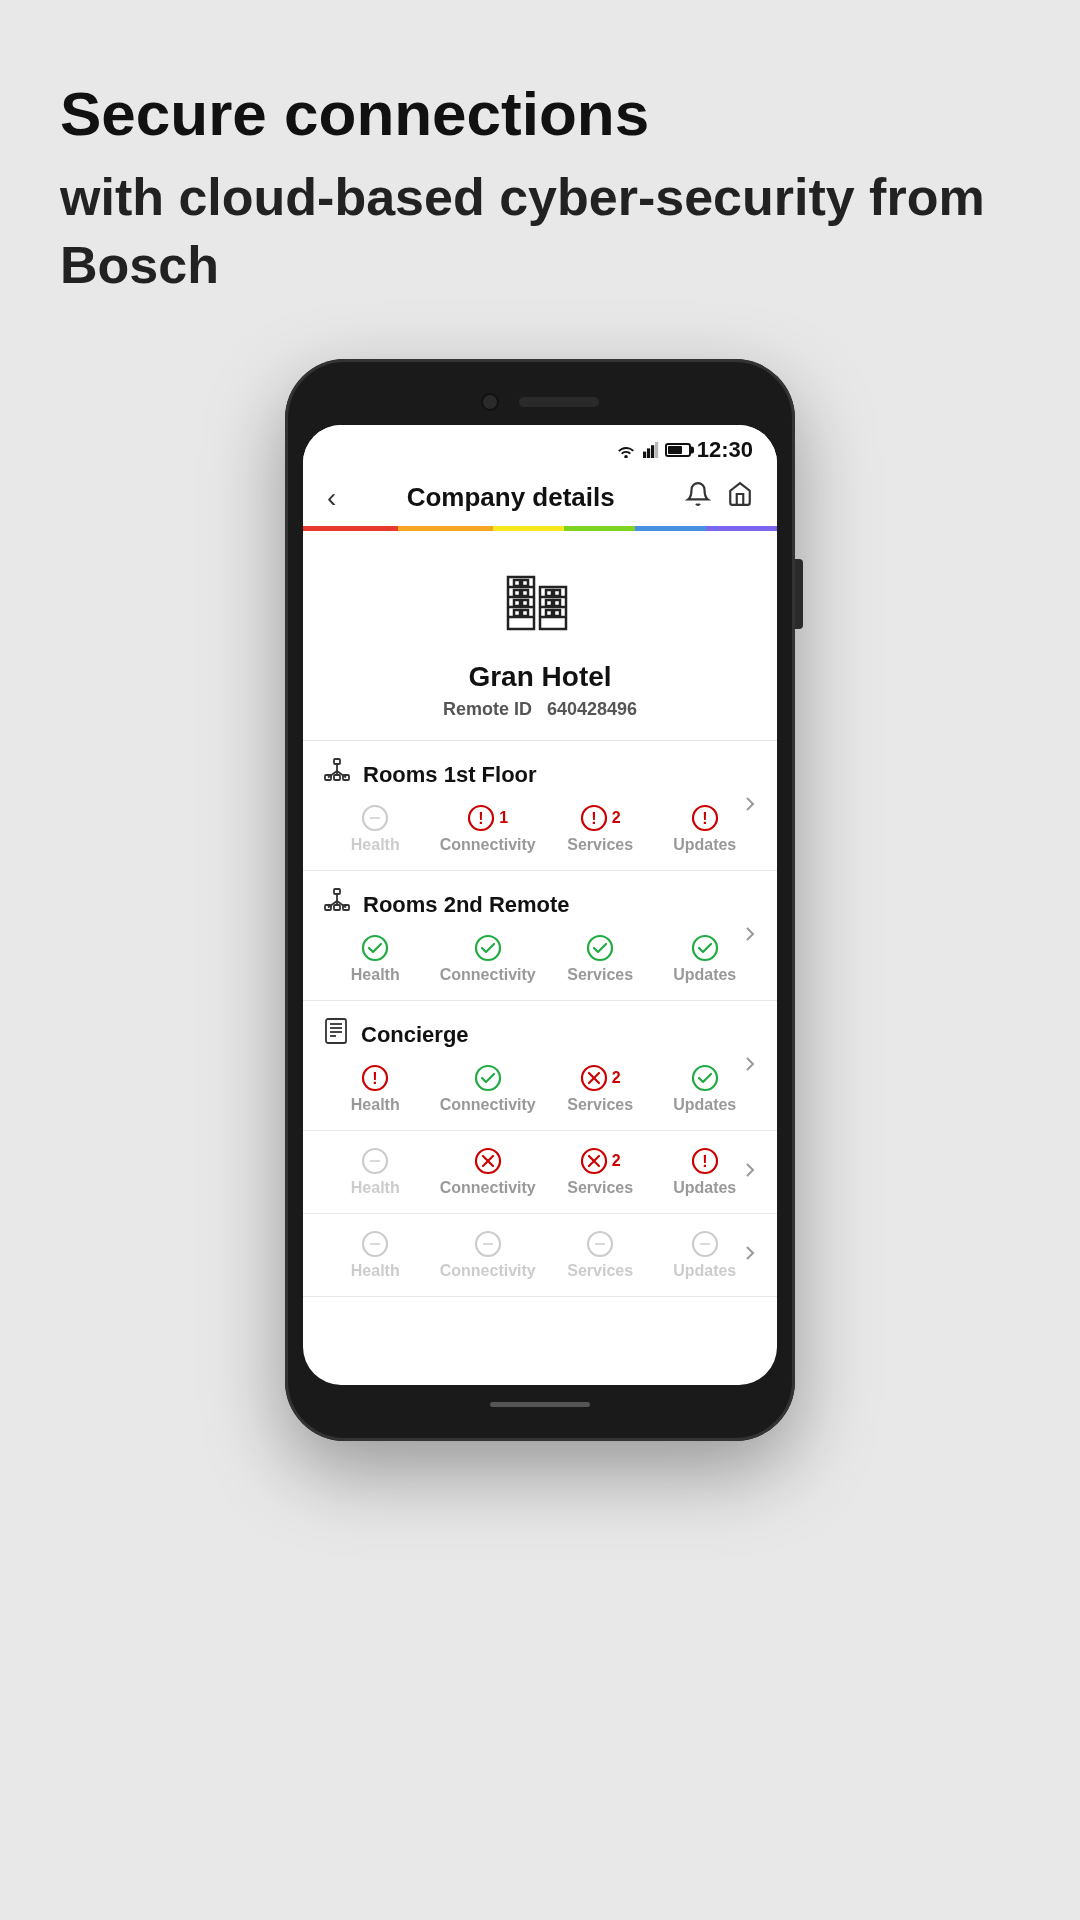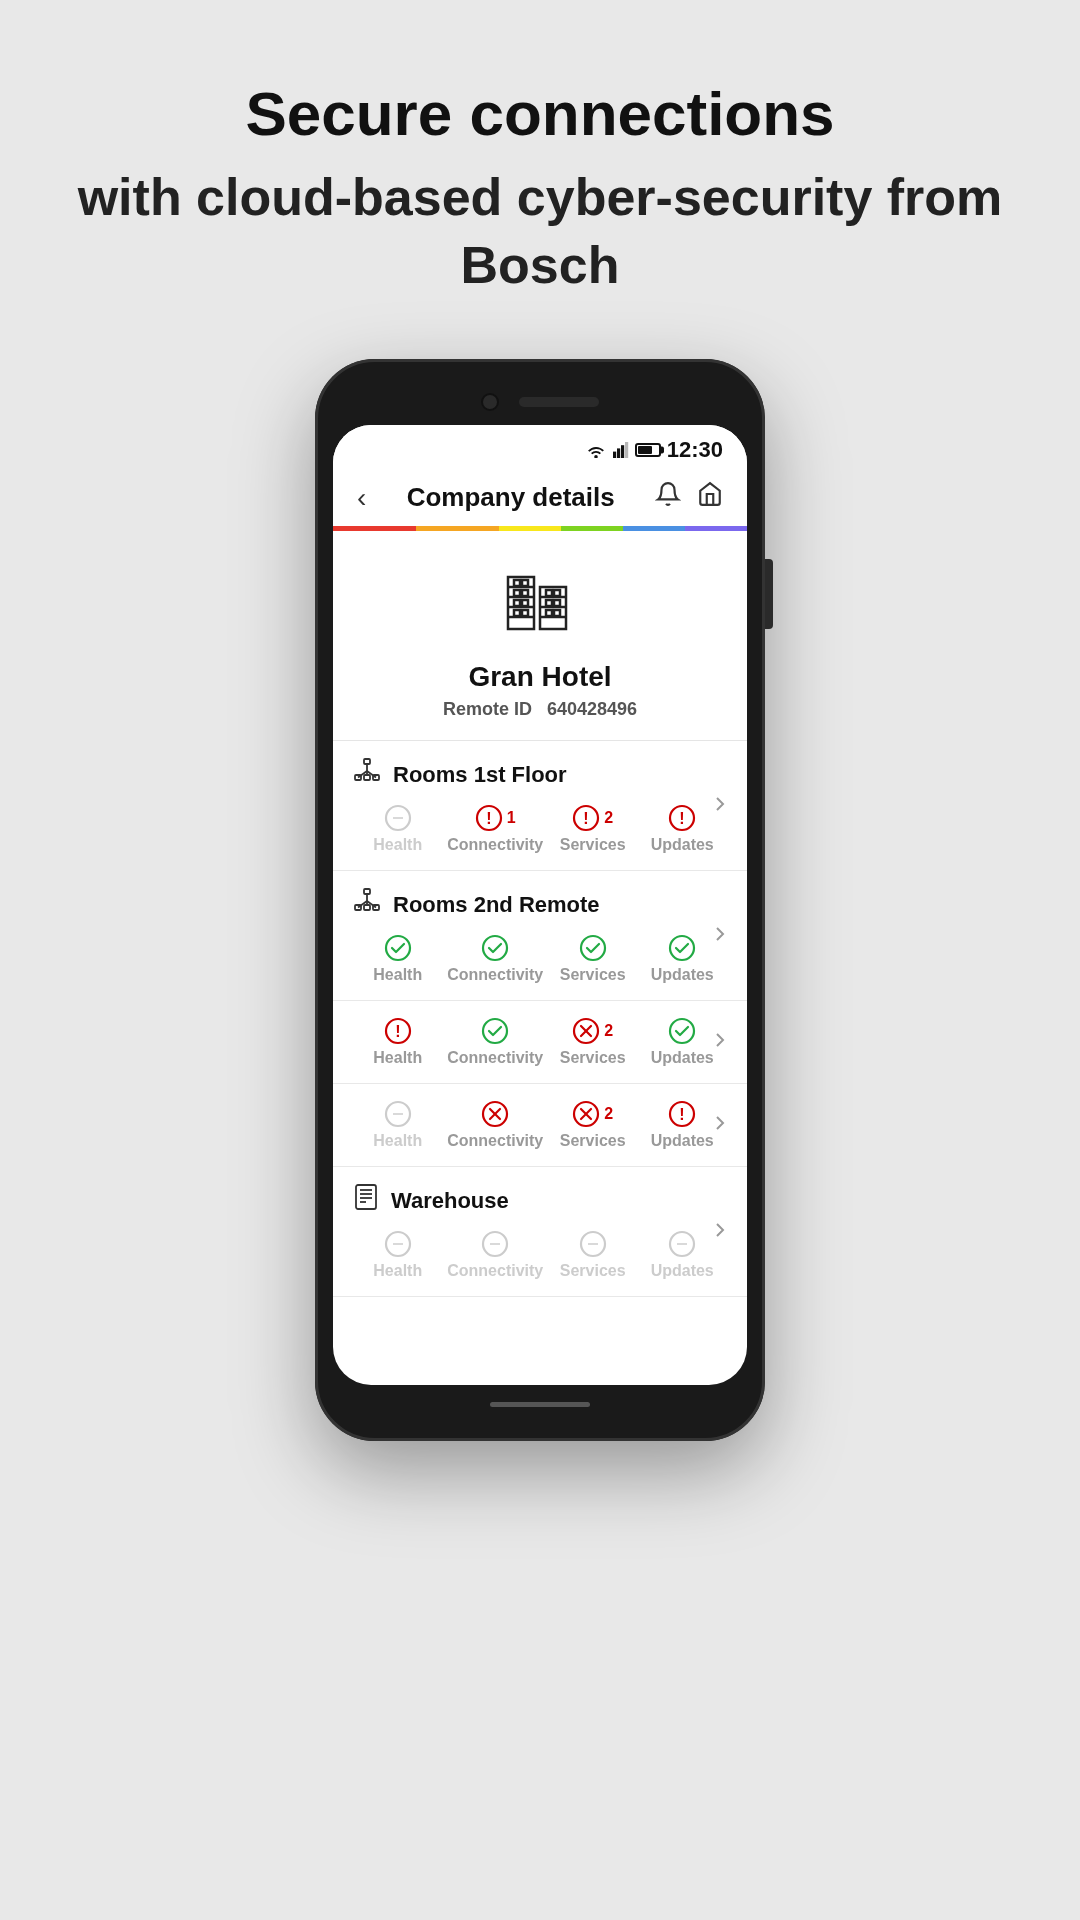--- a/index.html
+++ b/index.html
@@ -10,39 +10,39 @@
       background: #e8e8e8;
       font-family: 'Arial', sans-serif;
       display: flex;
       flex-direction: column;
       align-items: center;
     }
 
     .headline-section {
       width: 100%;
       padding: 80px 60px 60px 60px;
-      text-align: center;
+      text-align: left;
     }
     .headline-title {
       font-size: 62px;
       font-weight: 900;
       color: #111;
       line-height: 1.1;
     }
     .headline-subtitle {
       font-size: 52px;
       font-weight: 700;
       color: #222;
       line-height: 1.3;
       margin-top: 16px;
     }
 
     
     .phone-shell {
-      width: 450px;
+      width: 510px;
       background: #1a1a1a;
       border-radius: 60px;
       padding: 28px 18px;
       box-shadow: 0 30px 80px rgba(0,0,0,0.35);
       position: relative;
     }
     .phone-shell::before {
       content: '';
       position: absolute;
       top: 0; left: 0; right: 0; bottom: 0;
@@ -494,121 +494,121 @@
                 </svg>
               </div>
               <span class="stat-label">Updates</span>
             </div>
           </div>
           <span class="room-chevron"><svg width="18" height="18" viewBox="0 0 18 18" fill="none" stroke="#999" stroke-width="2">
               <polyline points="6,3 12,9 6,15"></polyline>
             </svg></span>
         </div>
         <div class="room-item">
-          <div class="room-stats">
-            <div class="stat-item">
-              <div class="stat-icon-wrap">
-                <svg class="status-icon" viewBox="0 0 28 28">
-                  <circle cx="14" cy="14" r="12" fill="none" stroke="#cc0000" stroke-width="2.2"></circle>
-                  <text x="14" y="20" text-anchor="middle" font-size="16" font-weight="bold" fill="#cc0000">!</text>
-                </svg>
-              </div>
-              <span class="stat-label">Health</span>
-            </div>
-            <div class="stat-item">
-              <div class="stat-icon-wrap">
-                <svg class="status-icon" viewBox="0 0 28 28">
-                  <circle cx="14" cy="14" r="12" fill="none" stroke="#22aa44" stroke-width="2.2"></circle>
-                  <polyline points="8,14 12,18 20,10" fill="none" stroke="#22aa44" stroke-width="2.2" stroke-linecap="round" stroke-linejoin="round"></polyline>
-                </svg>
-              </div>
-              <span class="stat-label">Connectivity</span>
-            </div>
-            <div class="stat-item">
-              <div class="stat-icon-wrap">
-                <svg class="status-icon" viewBox="0 0 28 28">
-                  <circle cx="14" cy="14" r="12" fill="none" stroke="#cc0000" stroke-width="2.2"></circle>
-                  <line x1="9" y1="9" x2="19" y2="19" stroke="#cc0000" stroke-width="2.2" stroke-linecap="round"></line>
-                  <line x1="19" y1="9" x2="9" y2="19" stroke="#cc0000" stroke-width="2.2" stroke-linecap="round"></line>
-                </svg>
-                <span class="stat-count stat-count-warn">2</span>
-              </div>
-              <span class="stat-label">Services</span>
-            </div>
-            <div class="stat-item">
-              <div class="stat-icon-wrap">
-                <svg class="status-icon" viewBox="0 0 28 28">
-                  <circle cx="14" cy="14" r="12" fill="none" stroke="#22aa44" stroke-width="2.2"></circle>
-                  <polyline points="8,14 12,18 20,10" fill="none" stroke="#22aa44" stroke-width="2.2" stroke-linecap="round" stroke-linejoin="round"></polyline>
-                </svg>
-              </div>
-              <span class="stat-label">Updates</span>
-            </div>
-          </div>
-          <span class="room-chevron"><svg width="18" height="18" viewBox="0 0 18 18" fill="none" stroke="#999" stroke-width="2">
-              <polyline points="6,3 12,9 6,15"></polyline>
-            </svg></span>
-        </div>
-        <div class="room-item">
-          <div class="room-stats">
-            <div class="stat-item">
-              <div class="stat-icon-wrap">
-                <svg class="status-icon" viewBox="0 0 28 28">
-                  <circle cx="14" cy="14" r="12" fill="none" stroke="#ccc" stroke-width="2.2"></circle>
-                  <line x1="9" y1="14" x2="19" y2="14" stroke="#ccc" stroke-width="1.5"></line>
-                </svg>
-              </div>
-              <span class="stat-label stat-label-na">Health</span>
-            </div>
-            <div class="stat-item">
-              <div class="stat-icon-wrap">
-                <svg class="status-icon" viewBox="0 0 28 28">
-                  <circle cx="14" cy="14" r="12" fill="none" stroke="#cc0000" stroke-width="2.2"></circle>
-                  <line x1="9" y1="9" x2="19" y2="19" stroke="#cc0000" stroke-width="2.2" stroke-linecap="round"></line>
-                  <line x1="19" y1="9" x2="9" y2="19" stroke="#cc0000" stroke-width="2.2" stroke-linecap="round"></line>
-                </svg>
-              </div>
-              <span class="stat-label">Connectivity</span>
-            </div>
-            <div class="stat-item">
-              <div class="stat-icon-wrap">
-                <svg class="status-icon" viewBox="0 0 28 28">
-                  <circle cx="14" cy="14" r="12" fill="none" stroke="#cc0000" stroke-width="2.2"></circle>
-                  <line x1="9" y1="9" x2="19" y2="19" stroke="#cc0000" stroke-width="2.2" stroke-linecap="round"></line>
-                  <line x1="19" y1="9" x2="9" y2="19" stroke="#cc0000" stroke-width="2.2" stroke-linecap="round"></line>
-                </svg>
-                <span class="stat-count stat-count-warn">2</span>
-              </div>
-              <span class="stat-label">Services</span>
-            </div>
-            <div class="stat-item">
-              <div class="stat-icon-wrap">
-                <svg class="status-icon" viewBox="0 0 28 28">
-                  <circle cx="14" cy="14" r="12" fill="none" stroke="#cc0000" stroke-width="2.2"></circle>
-                  <text x="14" y="20" text-anchor="middle" font-size="16" font-weight="bold" fill="#cc0000">!</text>
-                </svg>
-              </div>
-              <span class="stat-label">Updates</span>
-            </div>
-          </div>
-          <span class="room-chevron"><svg width="18" height="18" viewBox="0 0 18 18" fill="none" stroke="#999" stroke-width="2">
-              <polyline points="6,3 12,9 6,15"></polyline>
-            </svg></span>
-        </div>
-        <div class="room-item">
           <div class="room-header">
             <span class="room-icon"><svg width="26" height="28" viewBox="0 0 26 28" fill="none" stroke="#333" stroke-width="1.8">
                 <rect x="3" y="2" width="20" height="24" rx="2"></rect>
                 <line x1="7" y1="7" x2="19" y2="7"></line>
                 <line x1="7" y1="11" x2="19" y2="11"></line>
                 <line x1="7" y1="15" x2="19" y2="15"></line>
                 <line x1="7" y1="19" x2="13" y2="19"></line>
               </svg></span>
-            <span class="room-name">Warehouse</span>
-          </div>
+            <span class="room-name">Concierge</span>
+          </div>
+          <div class="room-stats">
+            <div class="stat-item">
+              <div class="stat-icon-wrap">
+                <svg class="status-icon" viewBox="0 0 28 28">
+                  <circle cx="14" cy="14" r="12" fill="none" stroke="#cc0000" stroke-width="2.2"></circle>
+                  <text x="14" y="20" text-anchor="middle" font-size="16" font-weight="bold" fill="#cc0000">!</text>
+                </svg>
+              </div>
+              <span class="stat-label">Health</span>
+            </div>
+            <div class="stat-item">
+              <div class="stat-icon-wrap">
+                <svg class="status-icon" viewBox="0 0 28 28">
+                  <circle cx="14" cy="14" r="12" fill="none" stroke="#22aa44" stroke-width="2.2"></circle>
+                  <polyline points="8,14 12,18 20,10" fill="none" stroke="#22aa44" stroke-width="2.2" stroke-linecap="round" stroke-linejoin="round"></polyline>
+                </svg>
+              </div>
+              <span class="stat-label">Connectivity</span>
+            </div>
+            <div class="stat-item">
+              <div class="stat-icon-wrap">
+                <svg class="status-icon" viewBox="0 0 28 28">
+                  <circle cx="14" cy="14" r="12" fill="none" stroke="#cc0000" stroke-width="2.2"></circle>
+                  <line x1="9" y1="9" x2="19" y2="19" stroke="#cc0000" stroke-width="2.2" stroke-linecap="round"></line>
+                  <line x1="19" y1="9" x2="9" y2="19" stroke="#cc0000" stroke-width="2.2" stroke-linecap="round"></line>
+                </svg>
+                <span class="stat-count stat-count-warn">2</span>
+              </div>
+              <span class="stat-label">Services</span>
+            </div>
+            <div class="stat-item">
+              <div class="stat-icon-wrap">
+                <svg class="status-icon" viewBox="0 0 28 28">
+                  <circle cx="14" cy="14" r="12" fill="none" stroke="#22aa44" stroke-width="2.2"></circle>
+                  <polyline points="8,14 12,18 20,10" fill="none" stroke="#22aa44" stroke-width="2.2" stroke-linecap="round" stroke-linejoin="round"></polyline>
+                </svg>
+              </div>
+              <span class="stat-label">Updates</span>
+            </div>
+          </div>
+          <span class="room-chevron"><svg width="18" height="18" viewBox="0 0 18 18" fill="none" stroke="#999" stroke-width="2">
+              <polyline points="6,3 12,9 6,15"></polyline>
+            </svg></span>
+        </div>
+        <div class="room-item">
+          <div class="room-stats">
+            <div class="stat-item">
+              <div class="stat-icon-wrap">
+                <svg class="status-icon" viewBox="0 0 28 28">
+                  <circle cx="14" cy="14" r="12" fill="none" stroke="#ccc" stroke-width="2.2"></circle>
+                  <line x1="9" y1="14" x2="19" y2="14" stroke="#ccc" stroke-width="1.5"></line>
+                </svg>
+              </div>
+              <span class="stat-label stat-label-na">Health</span>
+            </div>
+            <div class="stat-item">
+              <div class="stat-icon-wrap">
+                <svg class="status-icon" viewBox="0 0 28 28">
+                  <circle cx="14" cy="14" r="12" fill="none" stroke="#cc0000" stroke-width="2.2"></circle>
+                  <line x1="9" y1="9" x2="19" y2="19" stroke="#cc0000" stroke-width="2.2" stroke-linecap="round"></line>
+                  <line x1="19" y1="9" x2="9" y2="19" stroke="#cc0000" stroke-width="2.2" stroke-linecap="round"></line>
+                </svg>
+              </div>
+              <span class="stat-label">Connectivity</span>
+            </div>
+            <div class="stat-item">
+              <div class="stat-icon-wrap">
+                <svg class="status-icon" viewBox="0 0 28 28">
+                  <circle cx="14" cy="14" r="12" fill="none" stroke="#cc0000" stroke-width="2.2"></circle>
+                  <line x1="9" y1="9" x2="19" y2="19" stroke="#cc0000" stroke-width="2.2" stroke-linecap="round"></line>
+                  <line x1="19" y1="9" x2="9" y2="19" stroke="#cc0000" stroke-width="2.2" stroke-linecap="round"></line>
+                </svg>
+                <span class="stat-count stat-count-warn">2</span>
+              </div>
+              <span class="stat-label">Services</span>
+            </div>
+            <div class="stat-item">
+              <div class="stat-icon-wrap">
+                <svg class="status-icon" viewBox="0 0 28 28">
+                  <circle cx="14" cy="14" r="12" fill="none" stroke="#cc0000" stroke-width="2.2"></circle>
+                  <text x="14" y="20" text-anchor="middle" font-size="16" font-weight="bold" fill="#cc0000">!</text>
+                </svg>
+              </div>
+              <span class="stat-label">Updates</span>
+            </div>
+          </div>
+          <span class="room-chevron"><svg width="18" height="18" viewBox="0 0 18 18" fill="none" stroke="#999" stroke-width="2">
+              <polyline points="6,3 12,9 6,15"></polyline>
+            </svg></span>
+        </div>
+        <div class="room-item">
           <div class="room-stats">
             <div class="stat-item">
               <div class="stat-icon-wrap">
                 <svg class="status-icon" viewBox="0 0 28 28">
                   <circle cx="14" cy="14" r="12" fill="none" stroke="#ccc" stroke-width="2.2"></circle>
                   <line x1="9" y1="14" x2="19" y2="14" stroke="#ccc" stroke-width="1.5"></line>
                 </svg>
               </div>
               <span class="stat-label stat-label-na">Health</span>
             </div>

